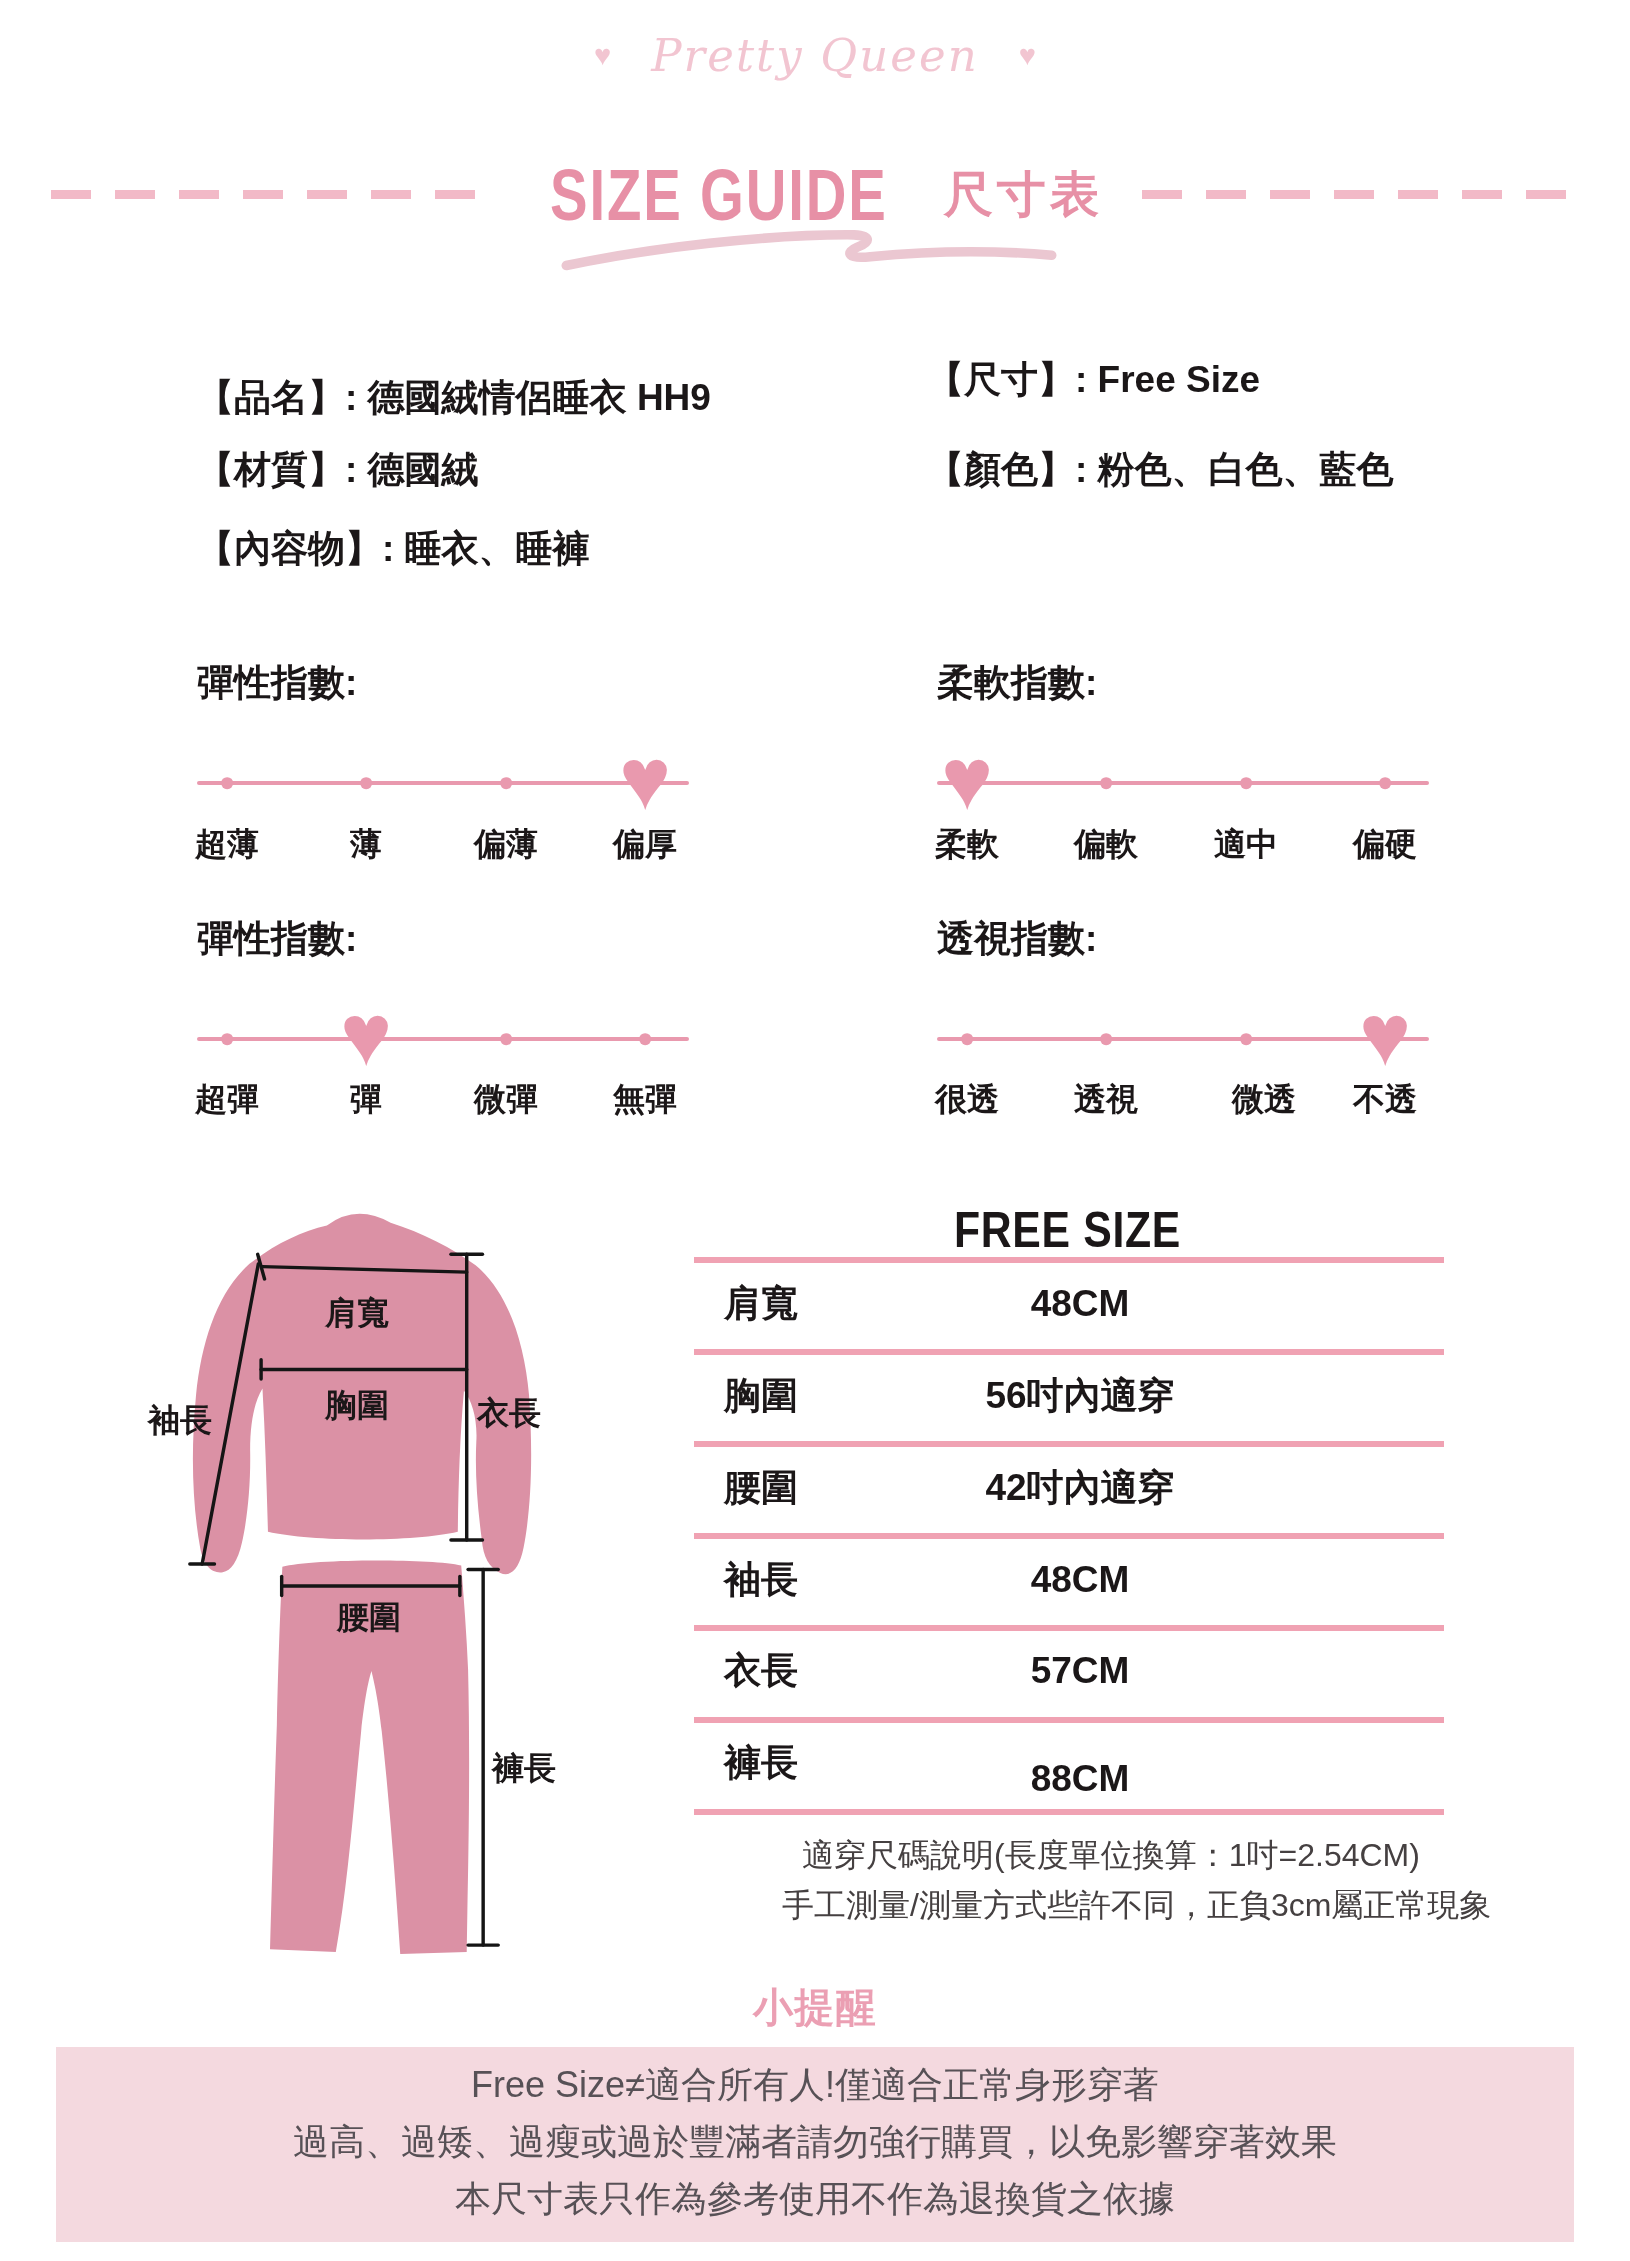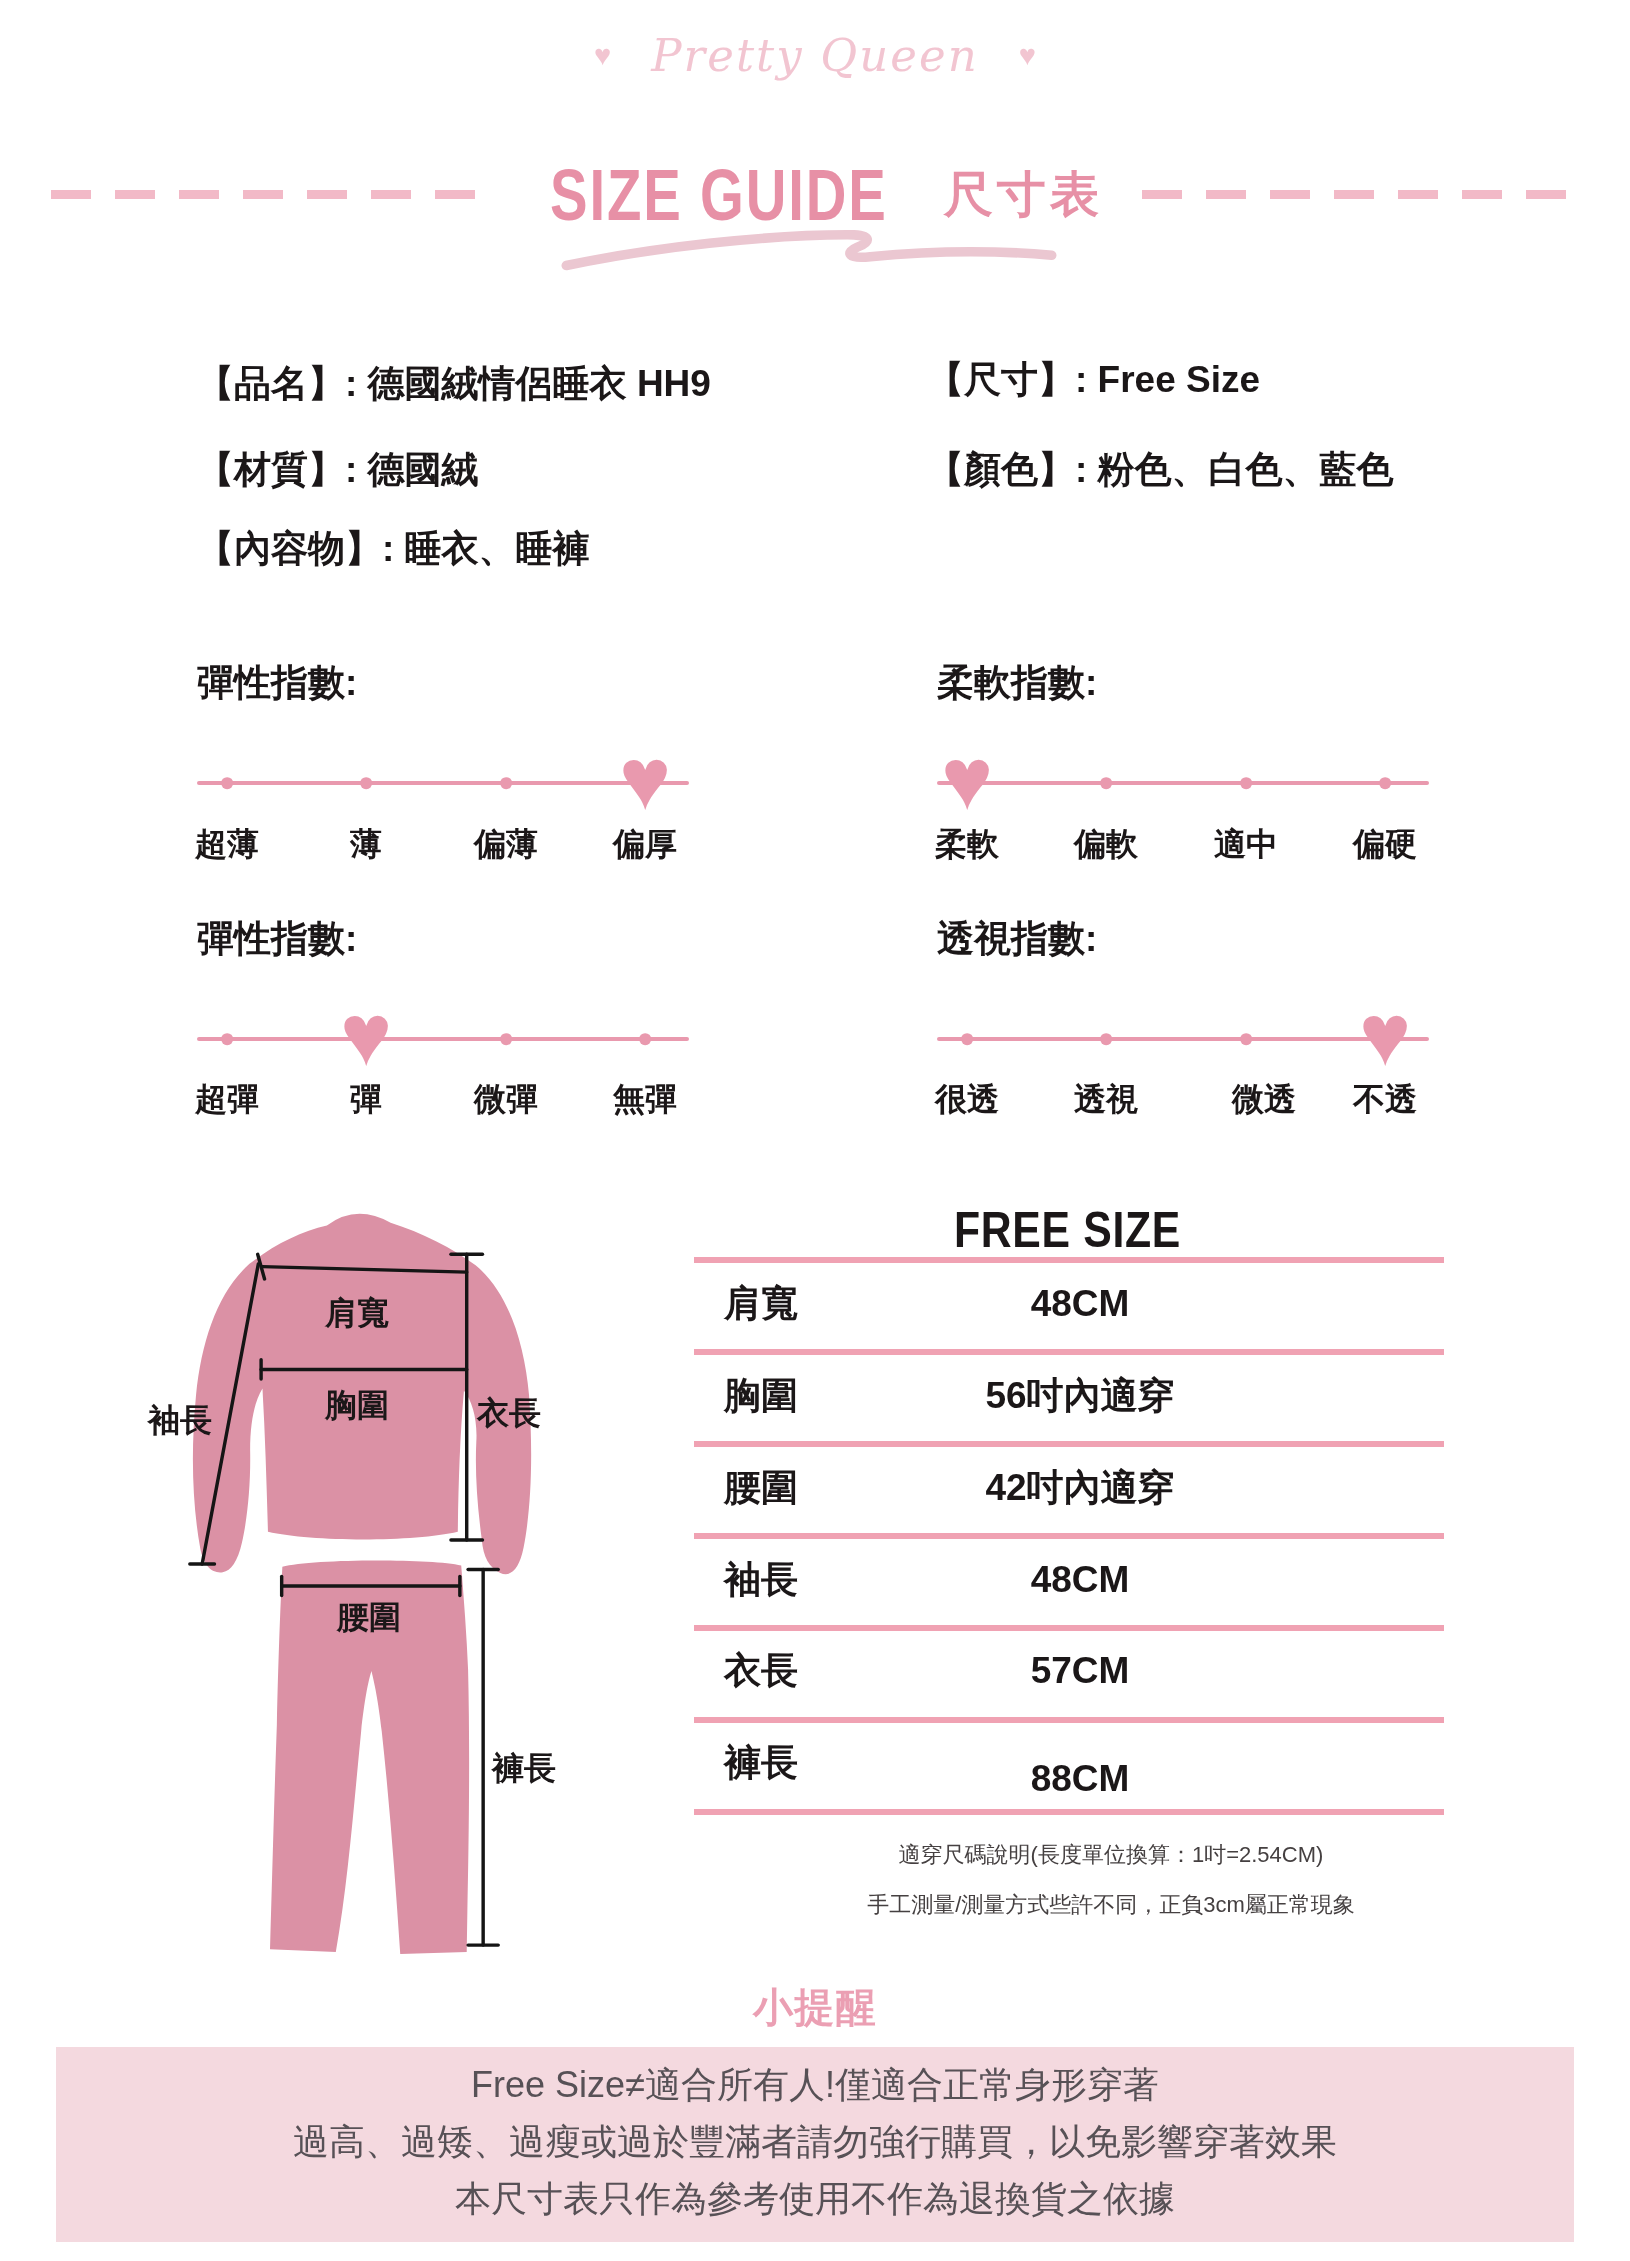--- a/index.html
+++ b/index.html
@@ -50,21 +50,21 @@
               font-size:45px;font-weight:bold;letter-spacing:0.7px;
               transform:scale(0.95,1.1);}
   .tbl-line{position:absolute;left:694px;width:750px;height:6.2px;background:#f0a2b3;}
   .tbl-label{position:absolute;left:724px;height:55px;line-height:55px;
              font-size:37px;font-weight:bold;white-space:nowrap;}
   .tbl-value{position:absolute;left:809px;width:542px;height:55px;line-height:55px;
              text-align:center;font-size:37px;font-weight:bold;white-space:nowrap;}
 
   
   .note{position:absolute;left:782px;width:658px;text-align:center;color:#454041;
-        font-size:22px;line-height:38px;white-space:nowrap;}
+        font-size:32px;line-height:38px;white-space:nowrap;}
   .reminder-title{position:absolute;top:1980px;left:0;right:0;text-align:center;
                   font-size:40px;font-weight:bold;color:#eb9fb3;letter-spacing:1.4px;}
   .footer-box{position:absolute;left:56px;top:2047px;width:1518px;height:195px;
               background:#f4d9df;display:flex;flex-direction:column;justify-content:flex-end;
               padding-bottom:15px;box-sizing:border-box;}
   .footer-line{text-align:center;font-size:36px;line-height:57px;color:#575156;font-weight:400;}
 </style>
 </head>
 <body>
 
@@ -79,21 +79,21 @@
   <div class="dash dash-left"></div>
   <div class="dash dash-right"></div>
   <div class="title-row">
     <span class="title-en">SIZE GUIDE</span>
     <span class="title-zh">尺寸表</span>
   </div>
   <svg class="swoosh" viewBox="0 0 724 66">
     <path d="M6,58 C130,32 300,12 428,13 C452,14 454,23 433,31 C414,39 419,49 452,45 C545,36 642,36 718,43" fill="none" stroke="#ebc7d1" stroke-width="14" stroke-linecap="round"></path>
   </svg>
 
-  <div class="field" style="left:197px;top:362px;">【品名】: 德國絨情侶睡衣 HH9</div>
+  <div class="field" style="left:197px;top:376px;">【品名】: 德國絨情侶睡衣 HH9</div>
   <div class="field" style="left:197px;top:448px;">【材質】: 德國絨</div>
   <div class="field" style="left:197px;top:527px;">【內容物】: 睡衣、睡褲</div>
   <div class="field" style="left:927px;top:358px;">【尺寸】: Free Size</div>
   <div class="field" style="left:927px;top:448px;">【顏色】: 粉色、白色、藍色</div>
 
   <div class="index-title" style="left:197px;top:662px;">彈性指數:</div>
   <div class="index-title" style="left:937px;top:662px;">柔軟指數:</div>
   <div class="index-title" style="left:197px;top:918px;">彈性指數:</div>
   <div class="index-title" style="left:937px;top:918px;">透視指數:</div>
 

